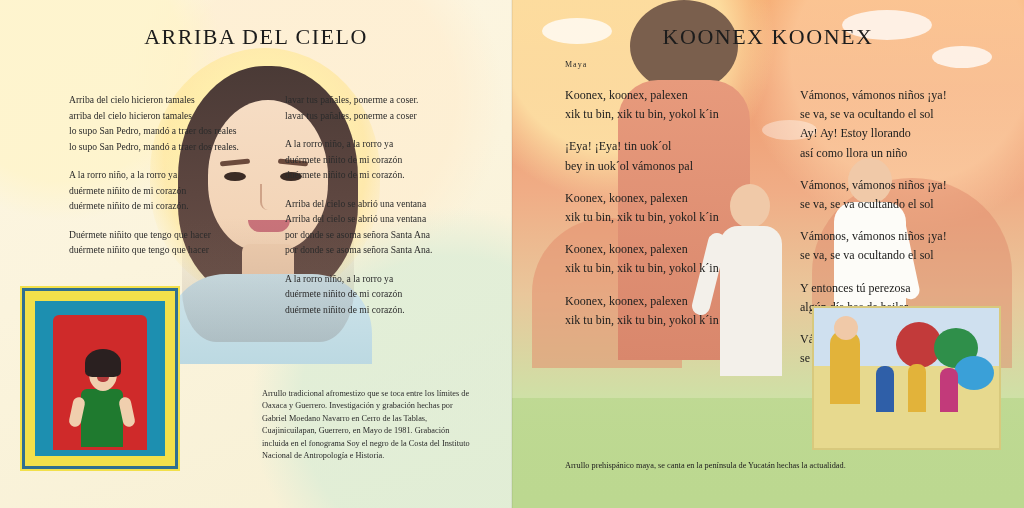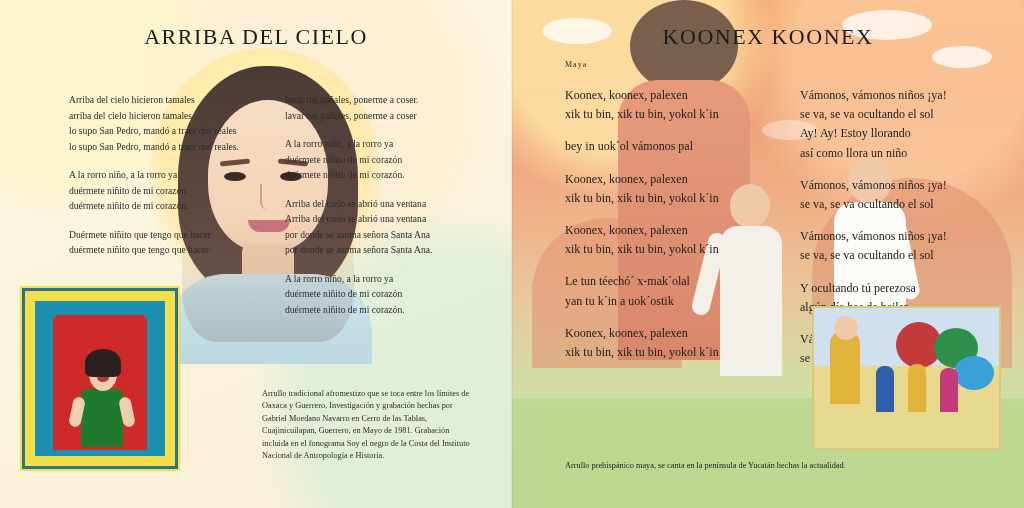--- a/index.html
+++ b/index.html
@@ -211,33 +211,30 @@
 
   <div class="right-title">KOONEX KOONEX</div>
   <div class="lang-label">Maya</div>
 
   <div class="rcol rcol-a">
     <div class="stanza">
       <p>Koonex, koonex, palexen</p>
       <p>xik tu bin, xik tu bin, yokol k´in</p>
     </div>
     <div class="stanza">
+      <p>¡Eya! ¡Eya! tin uok´ol</p>
       <p>bey in uok´ol vámonos pal</p>
     </div>
     <div class="stanza">
       <p>Koonex, koonex, palexen</p>
       <p>xik tu bin, xik tu bin, yokol k´in</p>
     </div>
     <div class="stanza">
       <p>Koonex, koonex, palexen</p>
       <p>xik tu bin, xik tu bin, yokol k´in</p>
-    </div>
-    <div class="stanza">
-      <p>Le tun téechó´ x-mak´olal</p>
-      <p>yan tu k´in a uok´ostik</p>
     </div>
     <div class="stanza">
       <p>Koonex, koonex, palexen</p>
       <p>xik tu bin, xik tu bin, yokol k´in</p>
     </div>
   </div>
 
   <div class="rcol rcol-b">
     <div class="stanza">
       <p>Vámonos, vámonos niños ¡ya!</p>
@@ -247,21 +244,21 @@
     </div>
     <div class="stanza">
       <p>Vámonos, vámonos niños ¡ya!</p>
       <p>se va, se va ocultando el sol</p>
     </div>
     <div class="stanza">
       <p>Vámonos, vámonos niños ¡ya!</p>
       <p>se va, se va ocultando el sol</p>
     </div>
     <div class="stanza">
-      <p>Y ocultando tú perezosa</p>
+      <p>Y entonces tú perezosa</p>
       <p>algún día has de bailar</p>
     </div>
     <div class="stanza">
       <p>Vámonos, vámonos niños ¡ya!</p>
       <p>se va, se va ocultando el sol</p>
     </div>
   </div>
 
   <div class="note-right">Arrullo prehispánico maya, se canta en la península de Yucatán hechas la actualidad.</div>
 

